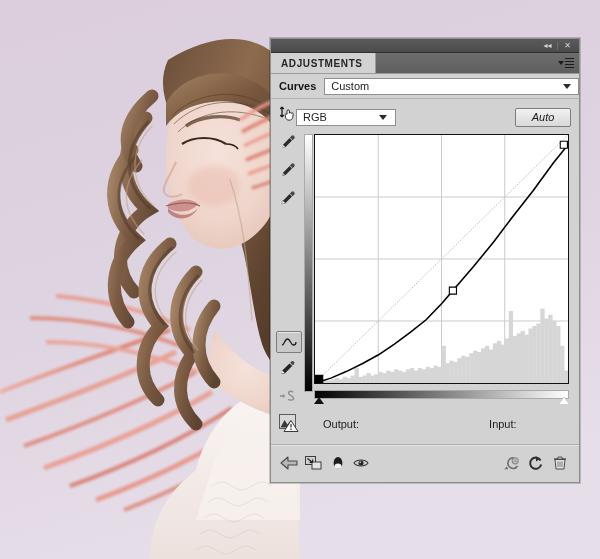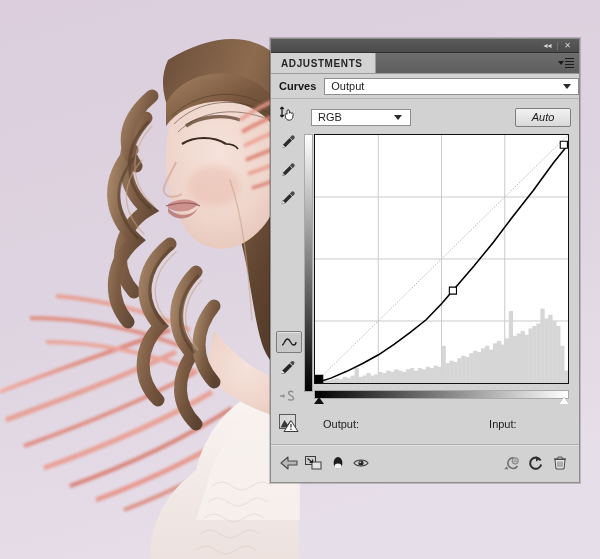--- a/index.html
+++ b/index.html
@@ -80,21 +80,21 @@
   
   .panel-body{position:relative;height:370px;background:#d2d2d2;}
 
   
   .tool-rail{position:absolute;left:0;top:0;width:33px;height:325px;}
   .tool{width:26px;height:26px;margin:2px 0 0 4px;display:flex;align-items:center;justify-content:center;cursor:pointer;}
   .tool.sel{border:1px solid #7d7d7d;background:#c9c9c9;border-radius:2px;
             box-shadow:inset 0 1px 0 #e6e6e6;width:24px;height:20px;margin-left:5px;}
 
   
-  .channel-row{position:absolute;left:40px;top:8px;right:8px;height:20px;display:flex;align-items:center;gap:12px;}
+  .channel-row{position:absolute;left:25px;top:8px;right:8px;height:20px;display:flex;align-items:center;gap:12px;}
   .channel-combo{width:100px;height:17px;background:#fff;border:1px solid #8f8f8f;
      display:flex;align-items:center;padding:0 6px;font-size:11px;position:relative;cursor:pointer;box-sizing:border-box;}
   .auto-btn{
     margin-left:auto;width:56px;height:19px;box-sizing:border-box;
     background:linear-gradient(#f2f2f2,#d8d8d8);
     border:1px solid #7e7e7e;border-radius:2px;
     display:flex;align-items:center;justify-content:center;font-size:11px;color:#1b1b1b;cursor:pointer;font-style:italic;
   }
   #graph-area{position:absolute;left:33px;top:35px;width:264px;height:272px;}
   .vgrad{position:absolute;left:0;top:0;width:9px;height:258px;
@@ -276,21 +276,21 @@
           <i></i>
           <i></i>
           <i></i>
       </span>
     </div>
   </div>
 
   <div class="preset-row">
     <span class="preset-label">Curves</span>
     <div class="combo">
-      <span>Output</span>
+      <span>Custom</span>
       <span class="caret"></span>
     </div>
   </div>
 
   <div class="panel-body">
 
     <div class="tool-rail">
 
       <div class="tool">
         <svg width="18" height="18" viewBox="0 0 18 18">

